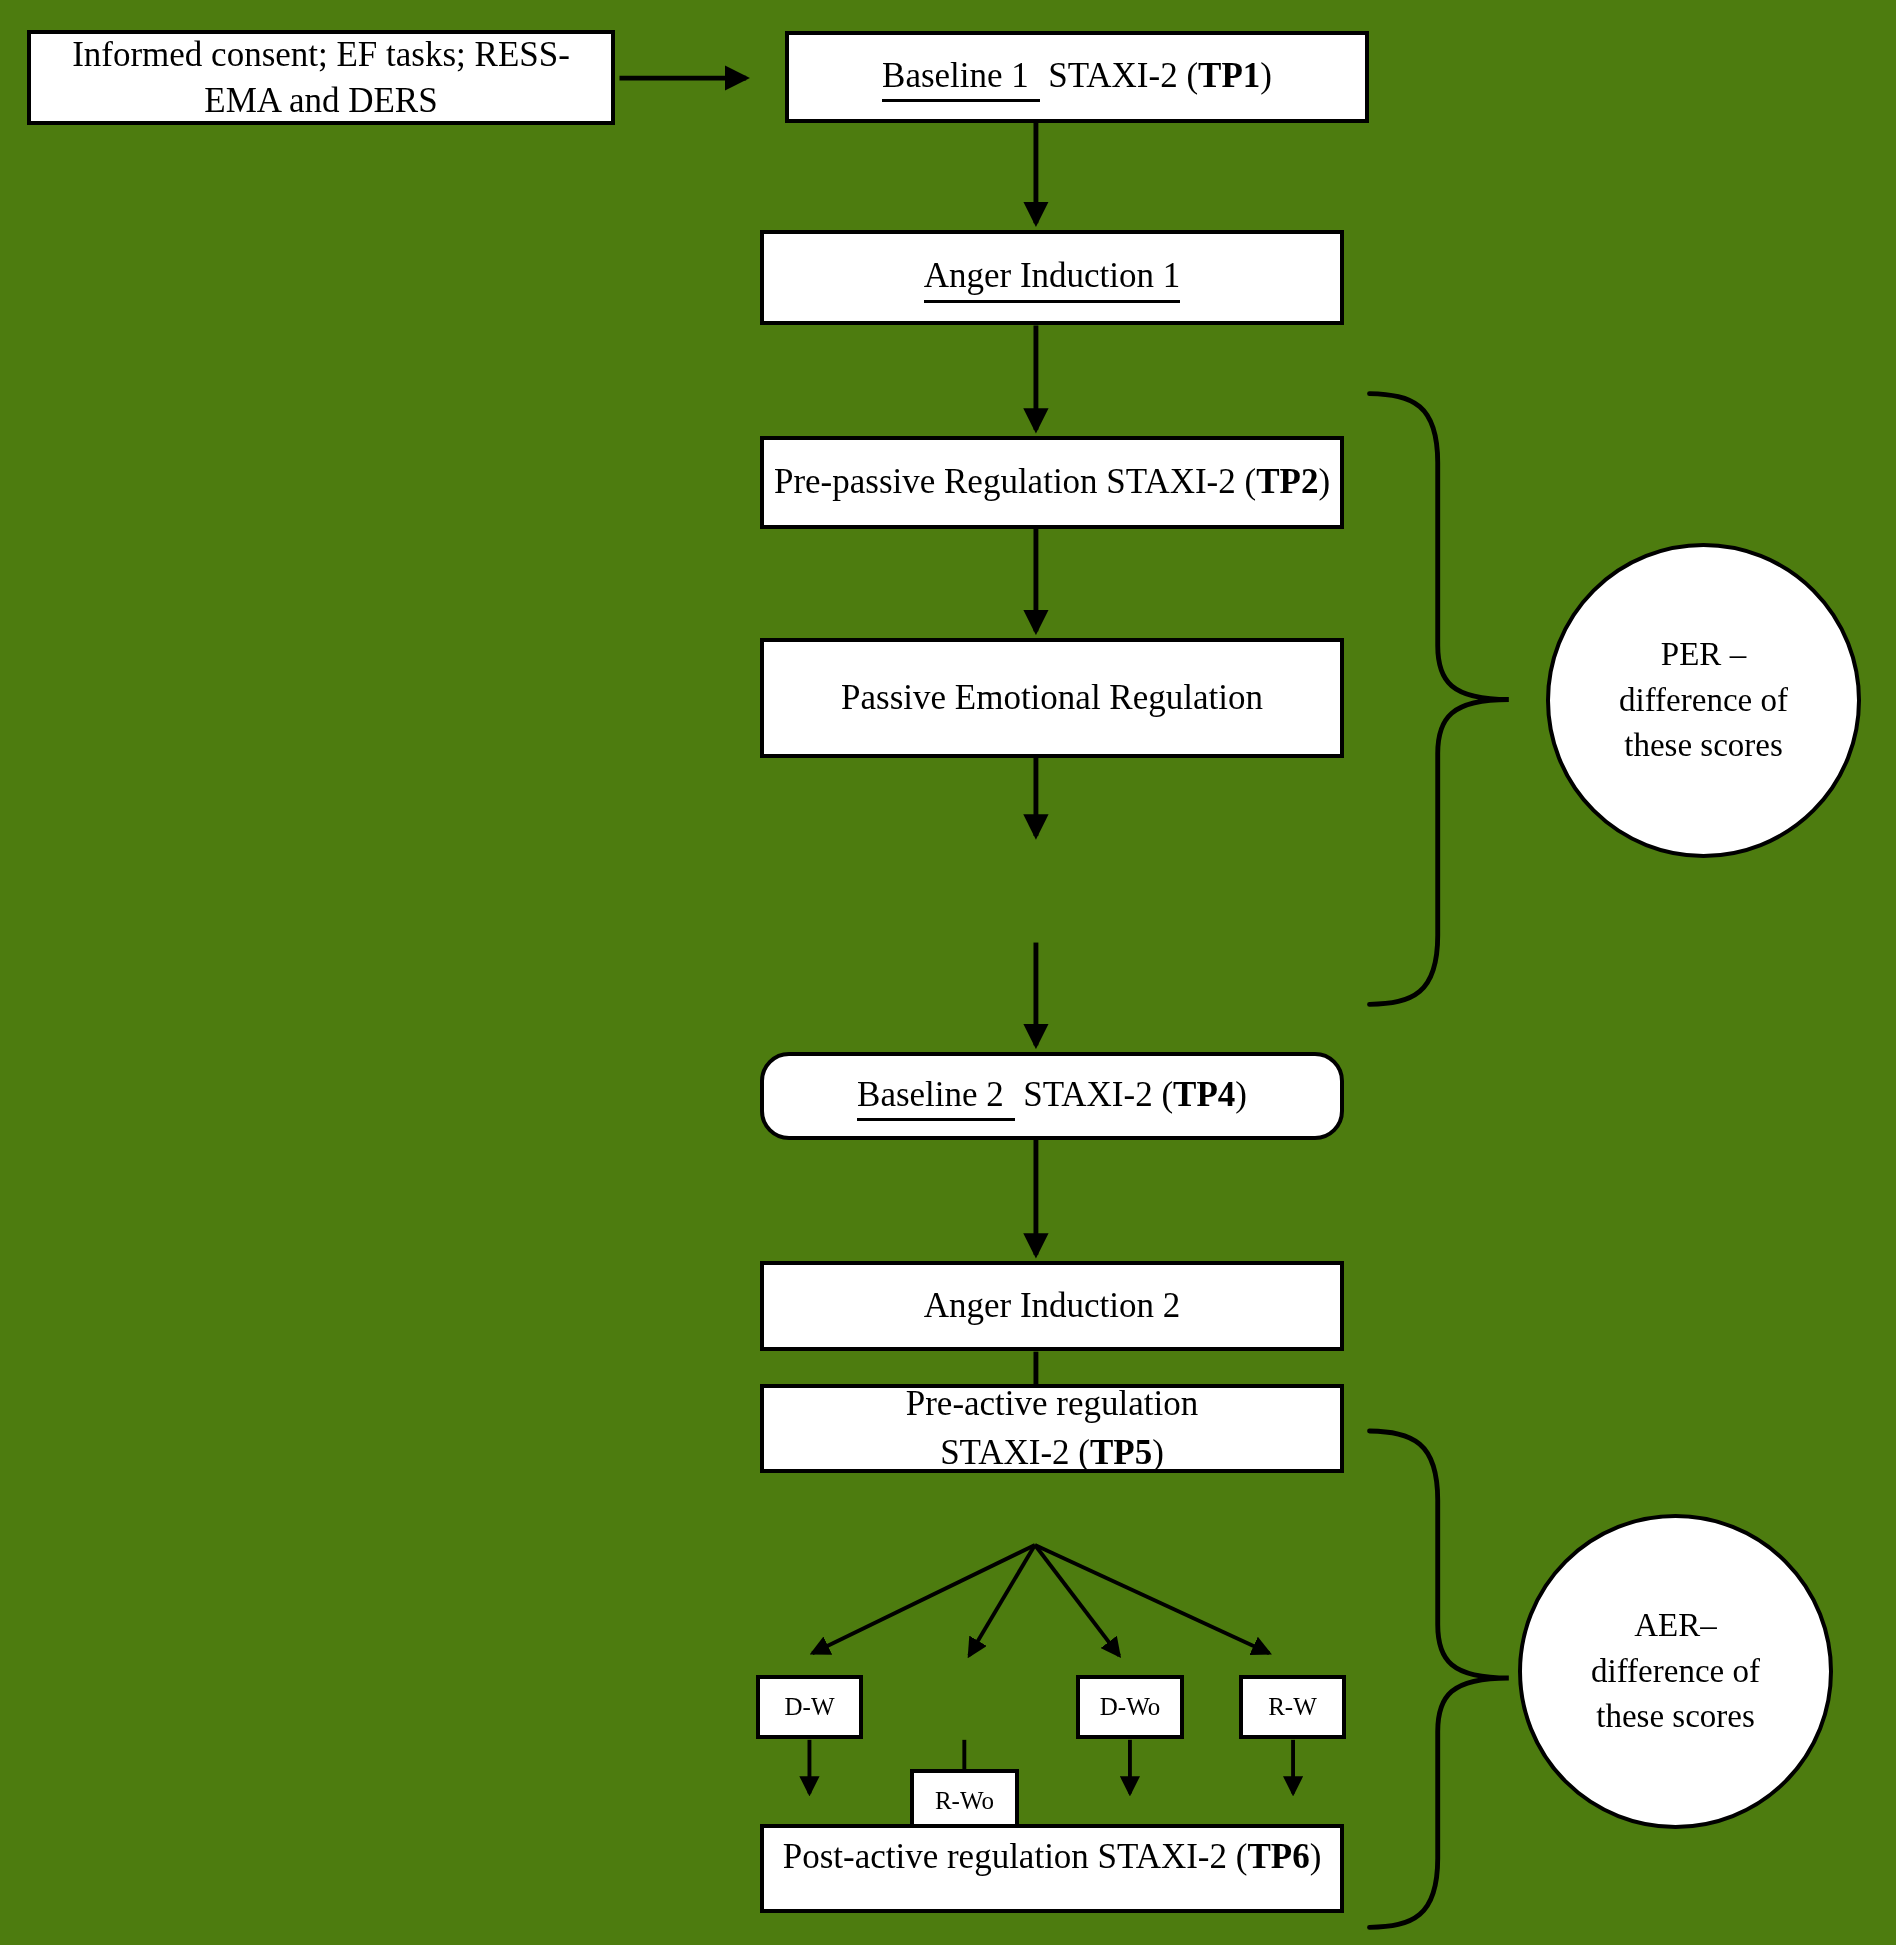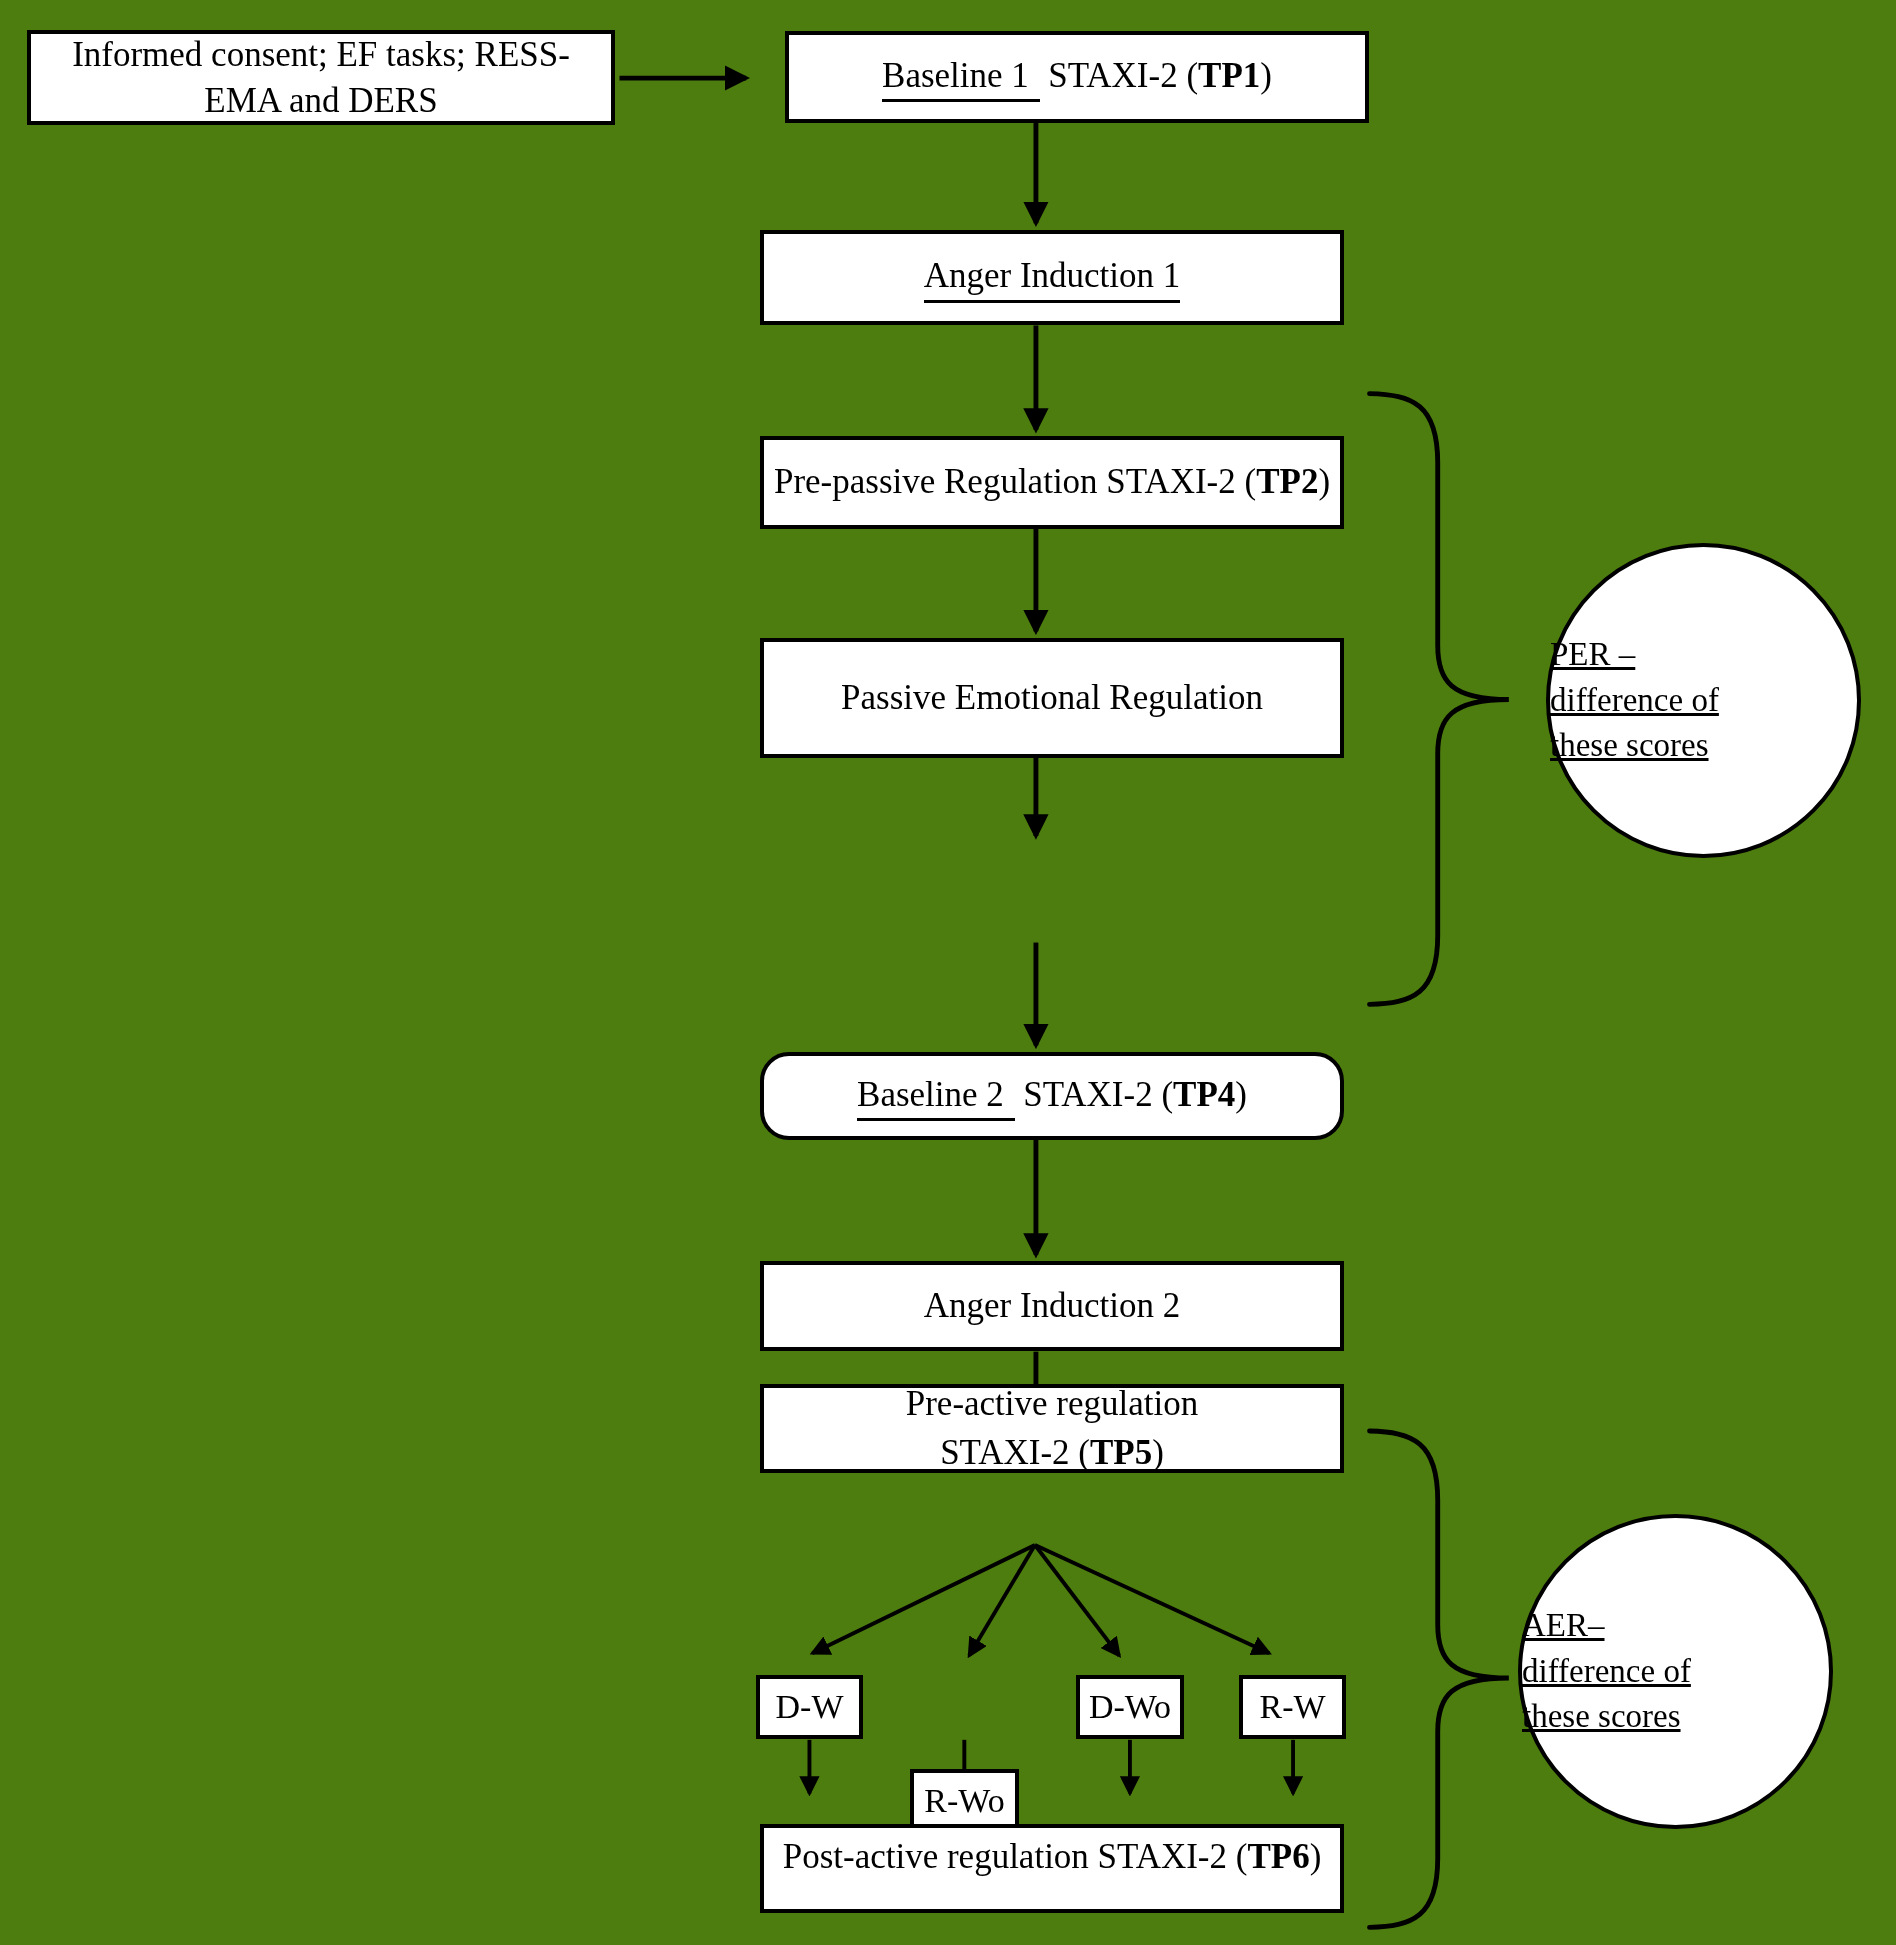--- a/index.html
+++ b/index.html
@@ -25,38 +25,37 @@
     background:#ffffff;
     display:flex;
     flex-direction:column;
     align-items:center;
     justify-content:center;
     text-align:center;
     font-size:35px;
     line-height:1.38;
   }
   .box .line{display:block;white-space:nowrap;}
-  .smalltext{font-size:34px;}
+  .smalltext{font-size:25px;}
   .bold{font-weight:700;}
   .u{border-bottom:3.4px solid #000000;padding-bottom:4.4px;display:inline-block;line-height:1.05;}
   .u-trail{padding-right:10.7px;}
   .circle{
     position:absolute;
     box-sizing:border-box;
     border:4.9px solid #000000;
     border-radius:50%;
     background:#ffffff;
     display:flex;
     flex-direction:column;
-    align-items:flex-start;
+    align-items:center;
     justify-content:center;
     text-align:center;
     font-size:33px;
     line-height:1.38;
-    text-decoration:underline;
   }
   .padbottom{padding-bottom:22.4px;}
 </style>
 </head>
 <body>
 
 <div class="page">
 
   <svg class="overlay" viewBox="0 0 3895 3995" xmlns="http://www.w3.org/2000/svg">
     <defs>

